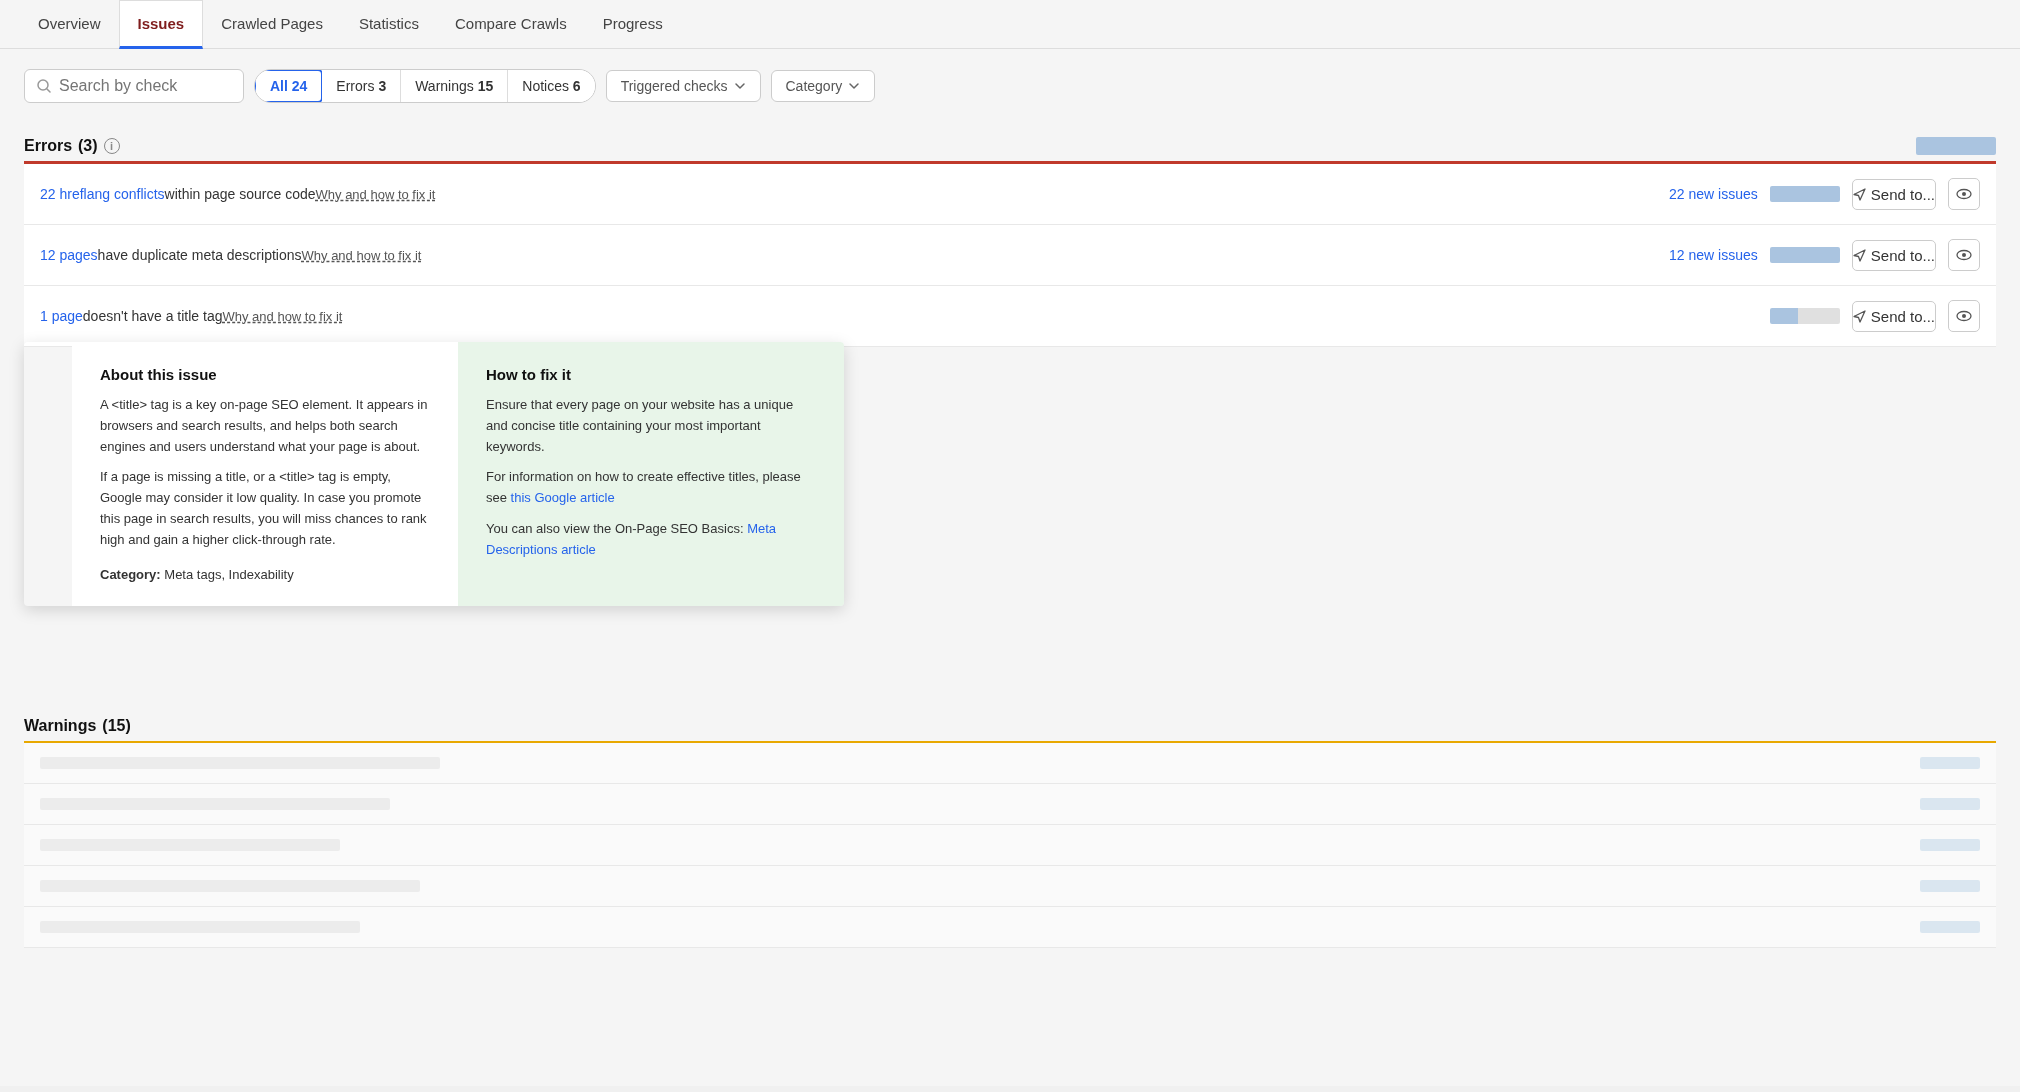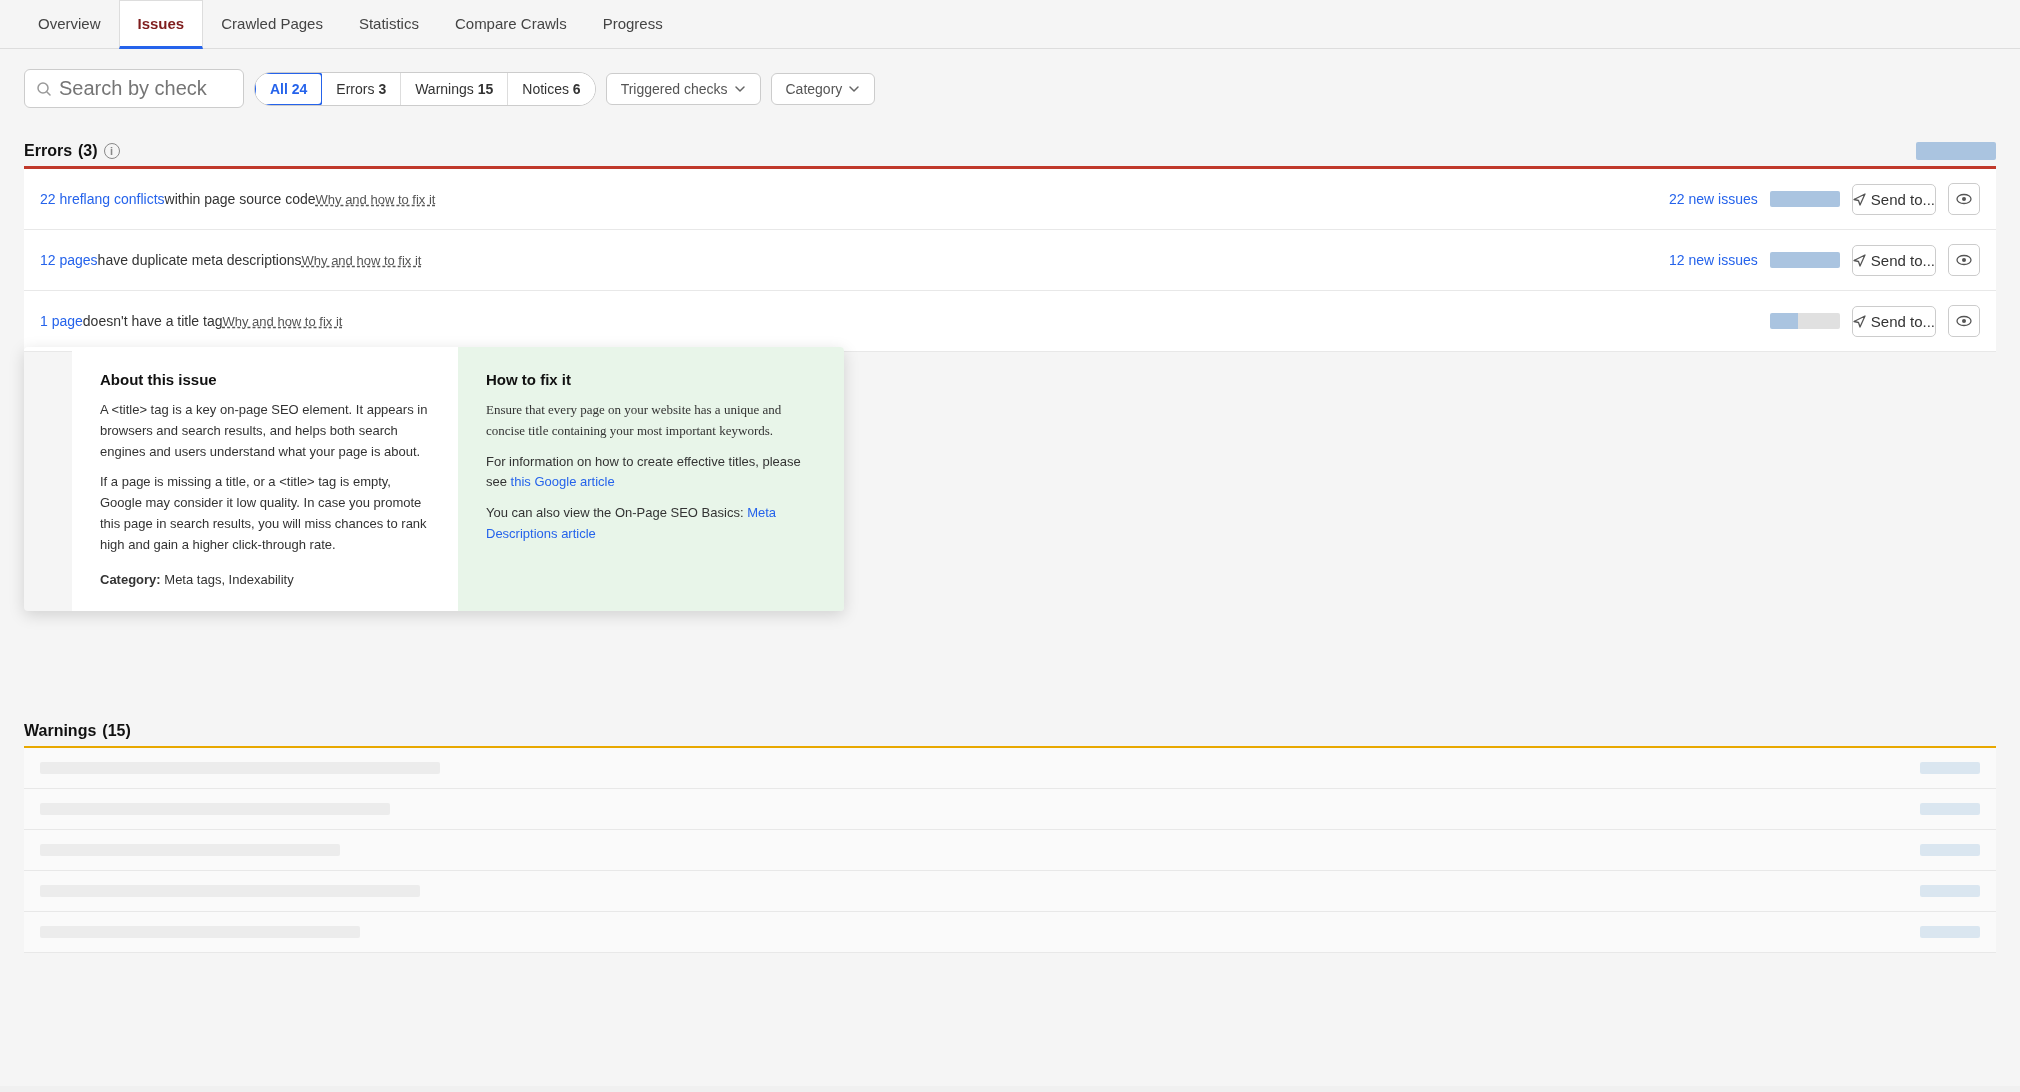--- a/index.html
+++ b/index.html
@@ -59,21 +59,21 @@
       background: #fff;
       border: 1px solid #ccc;
       border-radius: 6px;
       padding: 7px 12px;
       gap: 8px;
       width: 220px;
     }
     .search-box input {
       border: none;
       outline: none;
-      font-size: 20px;
+      font-size: 16px;
       color: #888;
       width: 100%;
       background: transparent;
     }
     .search-icon-svg { color: #999; flex-shrink: 0; }
 
     .filter-group {
       display: flex;
       border: 1px solid #ccc;
       border-radius: 17px;
@@ -442,21 +442,21 @@
             <p>If a page is missing a title, or a &lt;title&gt; tag is empty, Google may consider it low quality. In case you promote this page in search results, you will miss chances to rank high and gain a higher click-through rate.</p>
           </div>
           <div class="tooltip-category">
             <strong>Category:</strong>
             <span>Meta tags, Indexability</span>
           </div>
         </div>
         <div class="tooltip-right">
           <div class="tooltip-title">How to fix it</div>
           <div class="tooltip-text">
-            <p style="margin-bottom:10px;font-family:Liberation Serif, serif;">Ensure that every page on your website has a unique and concise title containing your most important keywords.</p>
+            <p style="margin-bottom:10px;">Ensure that every page on your website has a unique and concise title containing your most important keywords.</p>
             <p style="margin-bottom:10px;">
               <span>For information on how to create effective titles, please see</span>
               <a class="tooltip-link" href="#">this Google article</a>
             </p>
             <p>
               <span>You can also view the On-Page SEO Basics:</span>
               <a class="tooltip-link" href="#">Meta Descriptions article</a>
             </p>
           </div>
         </div>

